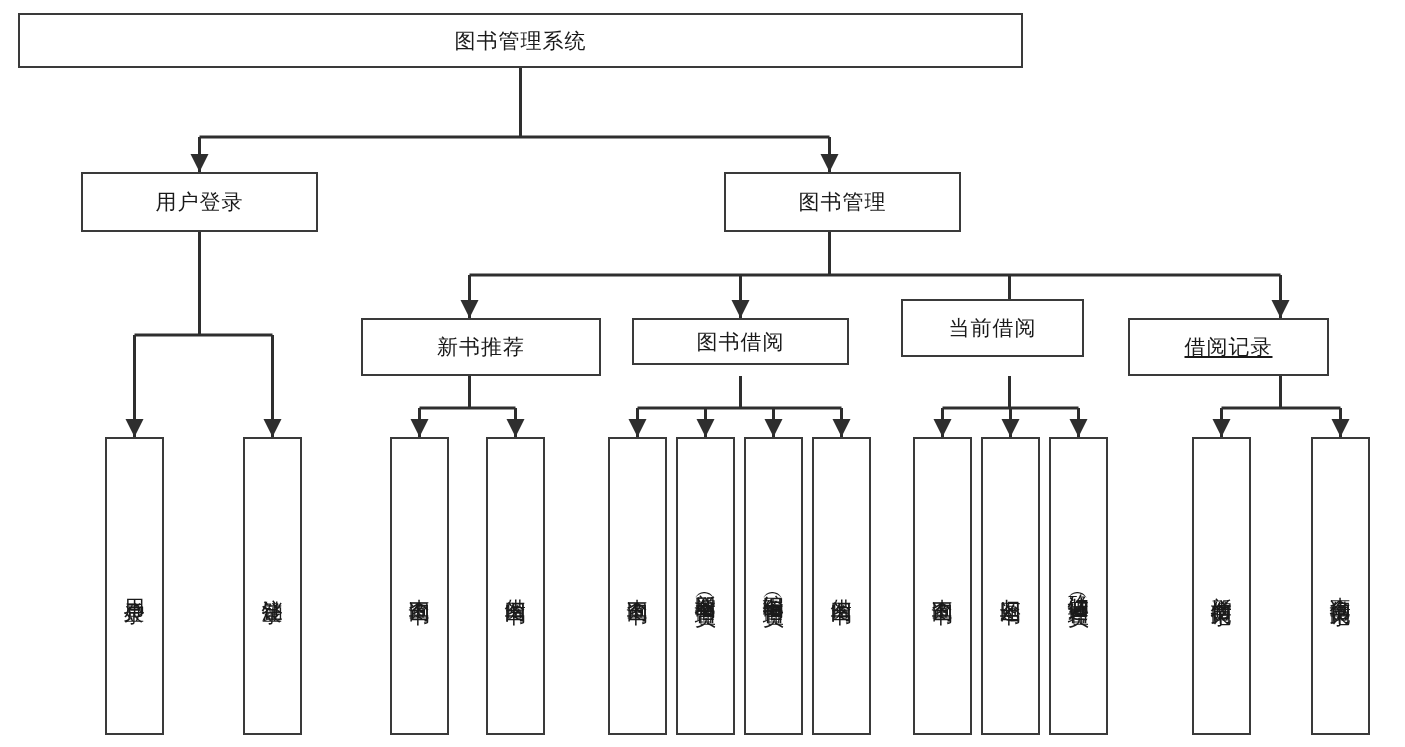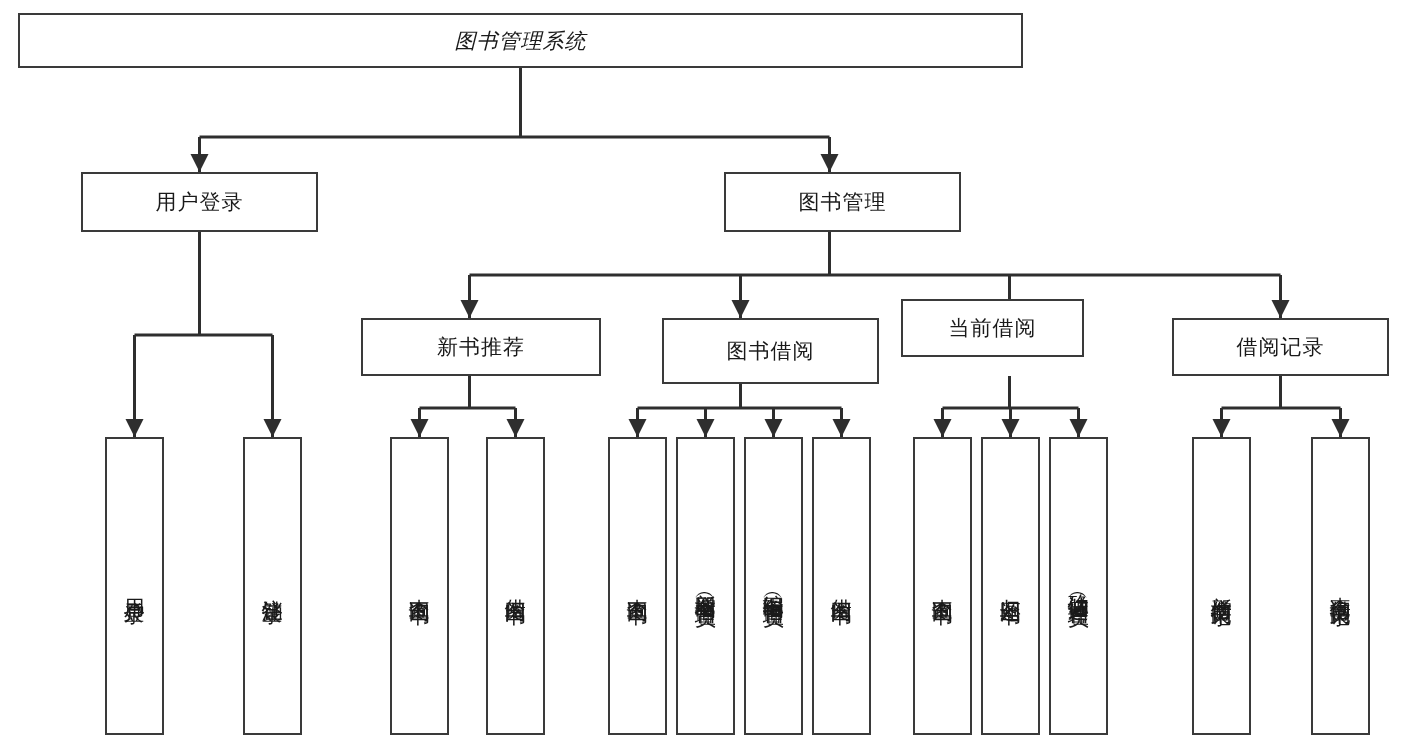--- a/index.html
+++ b/index.html
@@ -115,39 +115,39 @@
       <line x1="1078.5" y1="408" x2="1078.5" y2="437" stroke="#2e2e2e" stroke-width="3"></line>
       <path d="M1069.5,419 L1087.5,419 L1078.5,437 Z" fill="#2e2e2e"></path>
       <line x1="1280.5" y1="376" x2="1280.5" y2="408" stroke="#2e2e2e" stroke-width="3"></line>
       <line x1="1221.5" y1="408" x2="1340.5" y2="408" stroke="#2e2e2e" stroke-width="3"></line>
       <line x1="1221.5" y1="408" x2="1221.5" y2="437" stroke="#2e2e2e" stroke-width="3"></line>
       <path d="M1212.5,419 L1230.5,419 L1221.5,437 Z" fill="#2e2e2e"></path>
       <line x1="1340.5" y1="408" x2="1340.5" y2="437" stroke="#2e2e2e" stroke-width="3"></line>
       <path d="M1331.5,419 L1349.5,419 L1340.5,437 Z" fill="#2e2e2e"></path>
     </svg>
   <div id="nodes">
-      <div class="node h" style="left: 18px; top: 13px; width: 1005px; height: 55px; font-style: italic;">
+      <div class="node h" style="left: 18px; top: 13px; width: 1005px; height: 55px;">
         <span class="htext">图书管理系统</span>
       </div>
       <div class="node h" style="left: 81px; top: 172px; width: 237px; height: 60px;">
         <span class="htext">用户登录</span>
       </div>
       <div class="node h" style="left: 711px; top: 172px; width: 237px; height: 60px; margin-left: 13px;">
         <span class="htext">图书管理</span>
       </div>
       <div class="node h" style="left: 361px; top: 318px; width: 240px; height: 58px;">
         <span class="htext">新书推荐</span>
       </div>
-      <div class="node h" style="left: 662px; top: 318px; width: 217px; height: 66px;">
+      <div class="node h" style="left: 632px; top: 318px; width: 217px; height: 47px;">
         <span class="htext">图书借阅</span>
       </div>
       <div class="node h" style="left: 901px; top: 299px; width: 183px; height: 58px;">
         <span class="htext">当前借阅</span>
       </div>
-      <div class="node h" style="left: 1172px; top: 318px; width: 217px; height: 58px;">
+      <div class="node h" style="left: 1128px; top: 318px; width: 201px; height: 58px; text-decoration: underline;">
         <span class="htext">借阅记录</span>
       </div>
       <div class="node v" style="left: 105px; top: 437px; width: 59px; height: 298px;">
         <span class="vtext">用户登录</span>
       </div>
       <div class="node v" style="left: 243px; top: 437px; width: 59px; height: 298px;">
         <span class="vtext">注销登录</span>
       </div>
       <div class="node v" style="left: 390px; top: 437px; width: 59px; height: 298px;">
         <span class="vtext">查询图书</span>

